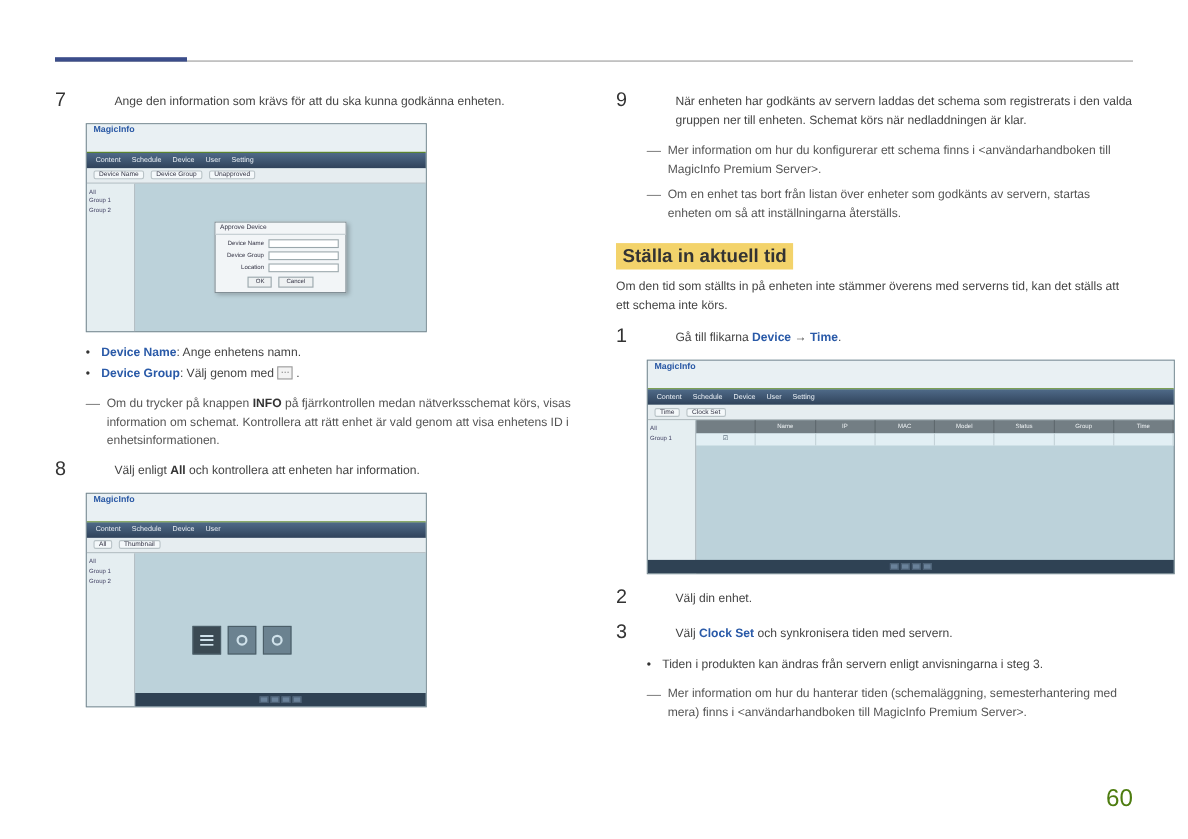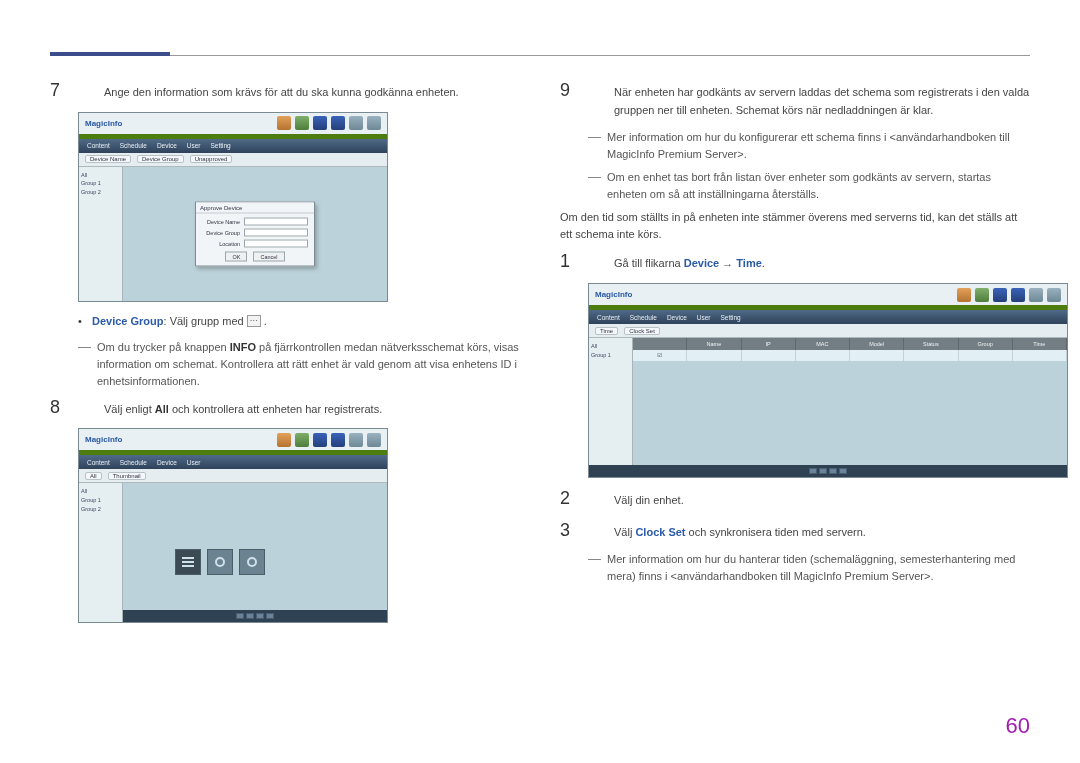--- a/index.html
+++ b/index.html
@@ -80,43 +80,44 @@
     font-weight: bold;
     color: #333;
     margin: 12px 0 8px 0;
   }
   .para { margin-bottom: 8px; line-height: 1.55; }
   .pagenum {
     position: absolute;
     bottom: 24px;
     right: 50px;
     font-size: 22px;
-    color: #a21caf;
+    color: #4d7c0f;
   }
   
   .mock {
     background: #bcd2da;
     border: 1px solid #7a8a92;
     width: 310px;
     margin: 6px 0 10px 28px;
     position: relative;
     font-size: 7px;
     color: #334;
   }
   .mock-tall { height: 190px; }
   .mock-mid { height: 195px; }
   .mock-wide { width: 480px; height: 195px; margin-left: 28px; }
   .mock-top {
     height: 26px;
     background: #e9f0f3;
-    border-bottom: 5px solid #4d7c0f;
+    border-bottom: 1px solid #4d7c0f;
     display: flex;
     align-items: center;
     padding: 0 6px;
     gap: 4px;
+    flex-direction: column;
   }
   .mock-logo { color:#2958a5; font-weight:bold; font-size:8px; margin-right:auto; }
   .mock-ico {
     width: 14px; height: 14px;
     background: linear-gradient(#9ab1bf,#6e8895);
     border-radius: 2px;
   }
   .mock-ico.blue { background: linear-gradient(#3a62b8,#24407a); }
   .mock-ico.grn { background: linear-gradient(#7fb06a,#4f7d3c); }
   .mock-ico.org { background: linear-gradient(#e3a05a,#b57330); }
@@ -254,35 +255,38 @@
               <span class="b">OK</span>
               <span class="b">Cancel</span>
             </div>
           </div>
         </div>
       </div>
     </div>
 
     <ul class="bullet-list">
       <li>
-        <span class="kw">Device Group</span><span>: Välj grupp med </span><span class="iconbox"></span> .
+        <span class="kw">Device Name</span><span>: Ange enhetens namn.</span>
+      </li>
+      <li>
+        <span class="kw">Device Group</span><span>: Välj genom med </span><span class="iconbox"></span> .
       </li>
     </ul>
 
     <div class="dash-note">
       <span class="dash">―</span>
       <span>
         <span>Om du trycker på knappen </span><span class="bold">INFO</span><span> på fjärrkontrollen medan nätverksschemat körs, visas information om schemat. Kontrollera att rätt enhet är vald genom att visa enhetens ID i enhetsinformationen.</span>
       </span>
     </div>
 
     <div class="step">
       <div class="step-num">8</div>
       <div class="step-body">
-        <span>Välj enligt </span><span class="bold">All</span><span> och kontrollera att enheten har registrerats.</span>
+        <span>Välj enligt </span><span class="bold">All</span><span> och kontrollera att enheten har information.</span>
       </div>
     </div>
 
     <div class="mock mock-mid">
       <div class="mock-top">
         <span class="mock-logo">MagicInfo</span>
         <span class="mock-ico org"></span>
         <span class="mock-ico grn"></span>
         <span class="mock-ico blue"></span>
         <span class="mock-ico blue"></span>
@@ -336,20 +340,21 @@
 
     <div class="dash-note">
       <span class="dash">―</span>
       <span>Mer information om hur du konfigurerar ett schema finns i &lt;användarhandboken till MagicInfo Premium Server&gt;.</span>
     </div>
     <div class="dash-note">
       <span class="dash">―</span>
       <span>Om en enhet tas bort från listan över enheter som godkänts av servern, startas enheten om så att inställningarna återställs.</span>
     </div>
 
+    <div class="heading">Ställa in aktuell tid</div>
     <div class="para">Om den tid som ställts in på enheten inte stämmer överens med serverns tid, kan det ställs att ett schema inte körs.</div>
 
     <div class="step">
       <div class="step-num">1</div>
       <div class="step-body">
         <span>Gå till flikarna </span><span class="kw">Device</span><span> → </span><span class="kw">Time</span><span>.</span>
       </div>
     </div>
 
     
@@ -412,20 +417,21 @@
     </div>
 
     <div class="step">
       <div class="step-num">3</div>
       <div class="step-body">
         <span>Välj </span><span class="kw">Clock Set</span><span> och synkronisera tiden med servern.</span>
       </div>
     </div>
 
     <ul class="bullet-list">
+      <li>Tiden i produkten kan ändras från servern enligt anvisningarna i steg 3.</li>
     </ul>
 
     <div class="dash-note">
       <span class="dash">―</span>
       <span>Mer information om hur du hanterar tiden (schemaläggning, semesterhantering med mera) finns i &lt;användarhandboken till MagicInfo Premium Server&gt;.</span>
     </div>
 
   </div>
 </div>
 

